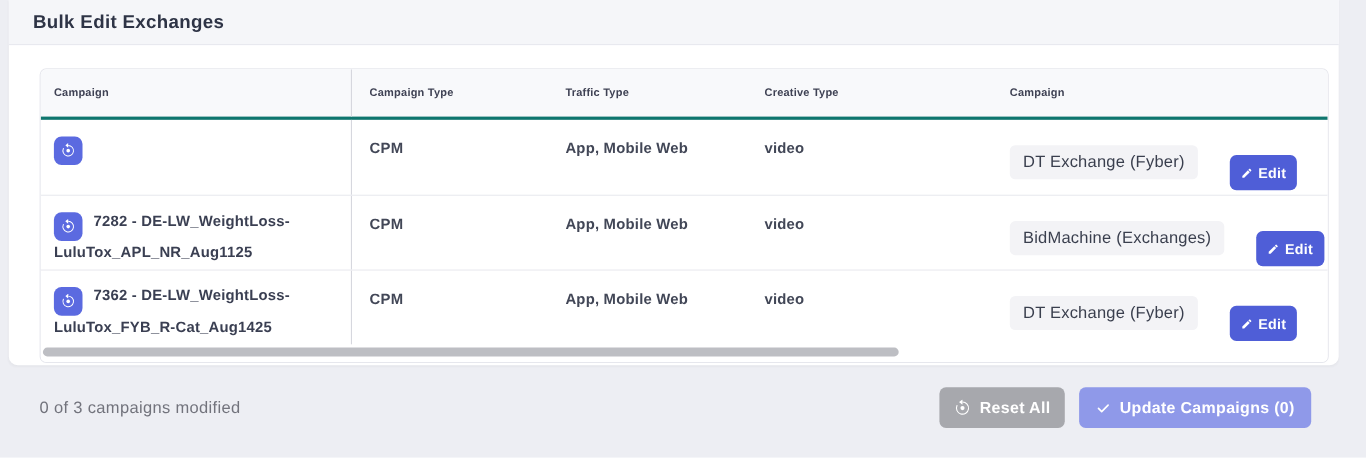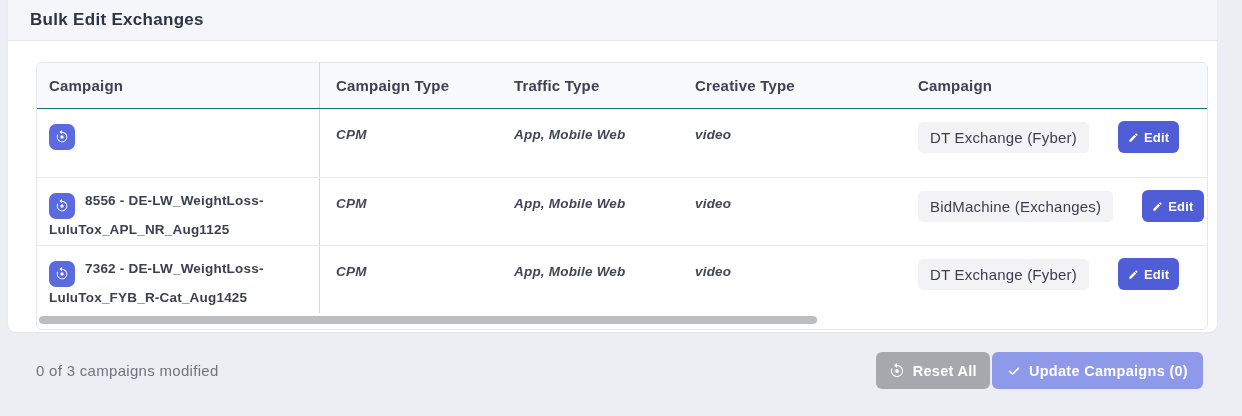--- a/index.html
+++ b/index.html
@@ -40,38 +40,38 @@
   }
   .card-body{padding:21px 28px 0 28px;}
 
   
   .tbl{
     width:1172px;border:1px solid var(--border);border-radius:6px;
     overflow:hidden;background:#fff;
   }
   .thead{
     display:flex;height:46px;background:var(--thead_bg);
-    border-bottom:1px solid #0f766e;align-items:flex-start;
-    font-size:15px;font-weight:700;color:var(--text_head);
+    border-bottom:3px solid #0f766e;align-items:flex-start;
+    font-size:10px;font-weight:700;color:var(--text_head);
   }
   .trow{
     display:flex;height:68px;background:#fff;align-items:stretch;
   }
   .trow + .trow{border-top:1px solid #e9eaef;}
   .c{flex-shrink:0;}
   .c1{width:283px;padding:0 16px 0 12px;border-right:1px solid var(--divider);}
   .c2{width:180px;padding-left:16px;}
   .c3{width:180px;padding-left:14px;}
   .c4{width:180px;padding-left:15px;}
   .c5{flex:1;padding-left:58px;}
   .thead .c1{display:flex;align-items:center;height:100%;}
   .thead .c2,.thead .c3,.thead .c4,.thead .c5{display:flex;align-items:center;height:100%;}
 
   .cell-text{
-    padding-top:18px;font-size:13.5px;font-weight:700;color:#424757;font-style:italic;
+    padding-top:18px;font-size:13.5px;font-weight:700;color:#424757;
   }
   .campaign-cell{
     padding-top:12px;font-size:13.5px;font-weight:700;color:var(--text_dark);
     line-height:21px;word-break:break-word;
   }
   .row-icon{
     display:inline-flex;align-items:center;justify-content:center;
     width:26px;height:26px;border-radius:7px;background:var(--icon_bg);
     color:#fff;vertical-align:-8px;margin-right:10px;cursor:pointer;
   }
@@ -79,37 +79,37 @@
 
   .exch-cell{display:flex;align-items:center;padding-top:12px;align-items:flex-start;}
   .exch-inner{display:flex;align-items:center;gap:29px;}
   .chip{
     background:var(--chip_bg);border-radius:5px;padding:7px 12px;
     font-size:15px;font-weight:500;color:#3a3f4e;white-space:nowrap;
   }
   .edit-btn{
     display:inline-flex;align-items:center;gap:5px;height:32px;padding:0 10px;
     background:var(--accent);border:none;border-radius:6px;color:#fff;
-    font-family:inherit;font-size:13px;font-weight:700;letter-spacing:.2px;cursor:pointer;
+    font-family:inherit;font-size:13px;font-weight:700;letter-spacing:.2px;cursor:pointer;margin-top:20px;
   }
   .edit-btn svg{width:11px;height:11px;}
 
   .hscroll{
     height:16px;padding:3px 0 0 2px;background:#fff;
   }
   .hthumb{
     width:778px;height:8px;background:#bdbec3;border-radius:4px;cursor:pointer;
   }
 
   
   .footer{
     width:1172px;margin-top:22px;display:flex;align-items:center;justify-content:space-between;
   }
   .status{font-size:15px;color:var(--text_muted);letter-spacing:.3px;}
-  .actions{display:flex;gap:2px;margin-right:5px;justify-content:flex-end;}
+  .actions{display:flex;gap:13px;margin-right:16px;justify-content:flex-end;}
   .btn{
     display:inline-flex;align-items:center;justify-content:center;gap:8px;
     height:37px;border:none;border-radius:6px;color:#fff;cursor:pointer;
     font-family:inherit;font-size:14.5px;font-weight:700;letter-spacing:.3px;
   }
   .reset-btn{background:var(--gray_btn);padding:0 13px;}
   .reset-btn svg{width:16px;height:16px;}
   .update-btn{background:var(--accent_soft);padding:4px 15px;}
   .update-btn svg{width:14px;height:14px;}
 </style>
@@ -163,21 +163,21 @@
               </button>
           </div>
         </div>
       </div>
 
       <div class="trow">
         <div class="c c1 campaign-cell"><span class="row-icon">
               <svg viewBox="0 0 16 16">
                 <use href="#reset-glyph"></use>
               </svg>
-            </span><span>8556 - DE-LW_WeightLoss-LuluTox_APL_NR_Aug1125</span></div>
+            </span><span>7282 - DE-LW_WeightLoss-LuluTox_APL_NR_Aug1125</span></div>
         <div class="c c2 cell-text">CPM</div>
         <div class="c c3 cell-text">App, Mobile Web</div>
         <div class="c c4 cell-text">video</div>
         <div class="c c5 exch-cell">
           <div class="exch-inner">
             <span class="chip">BidMachine (Exchanges)</span>
             <button class="edit-btn">
                 <svg viewBox="0 0 24 24">
                   <use href="#pencil-glyph"></use>
                 </svg>

